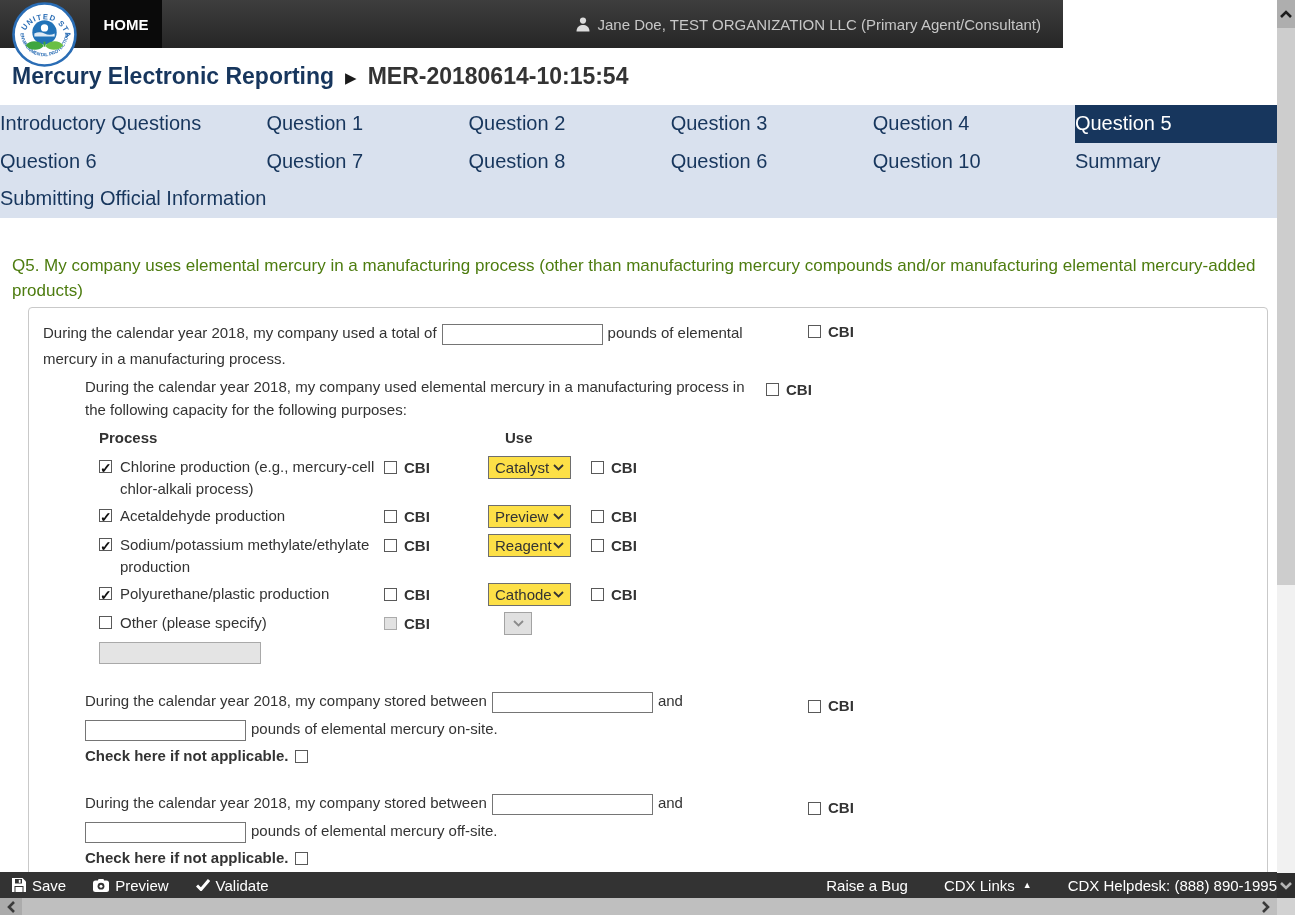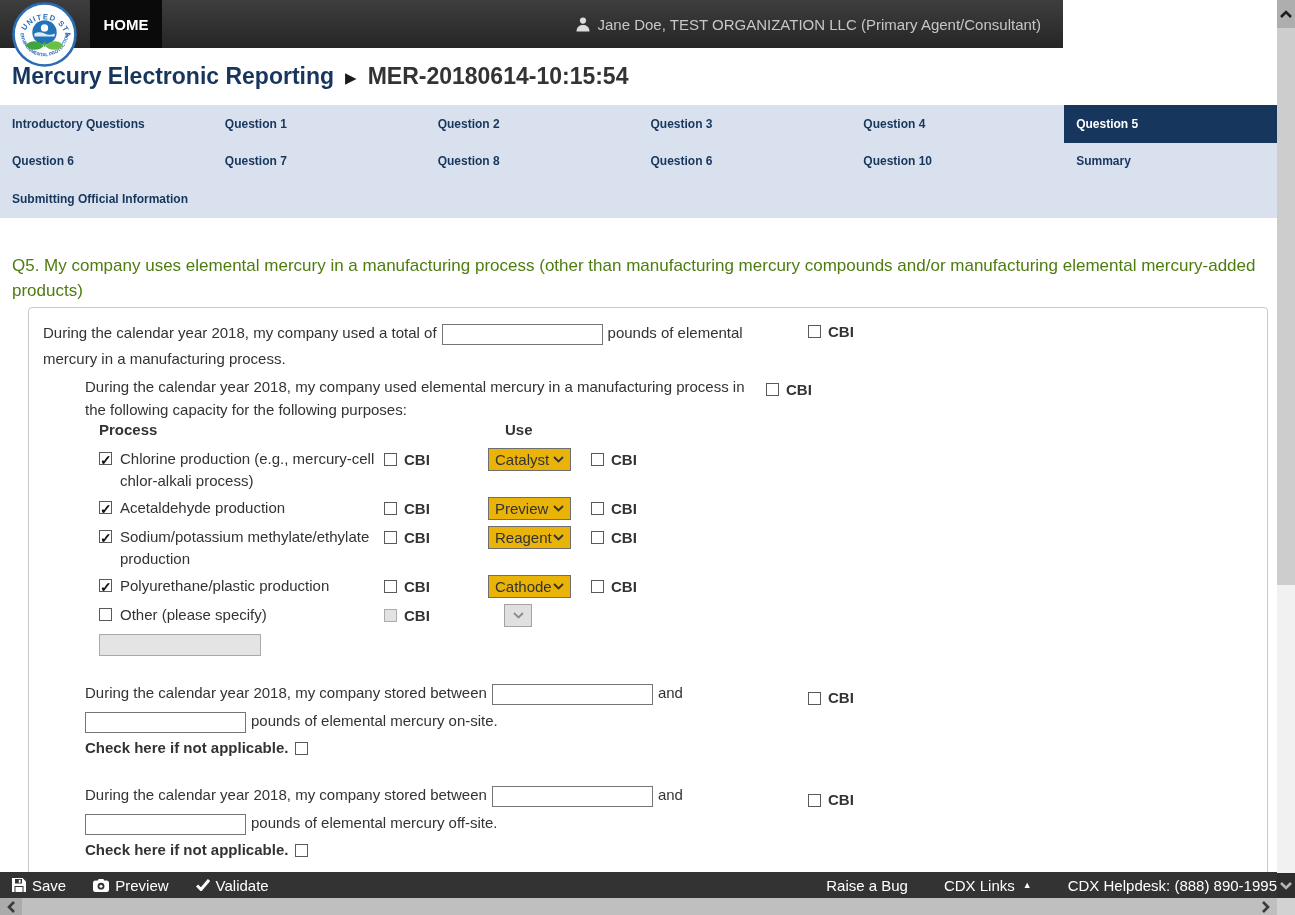--- a/index.html
+++ b/index.html
@@ -18,22 +18,22 @@
   
   .title-row { position:absolute; top:48px; left:0; width:1277px; height:57px; background:#fff;
                display:flex; align-items:center; gap:11px; padding-left:12px; }
   .app-title { color:#17365d; font-size:23px; font-weight:bold; }
   .crumb-arrow { color:#1a1a1a; font-size:15px; padding-top:2px; }
   .report-id { color:#333; font-size:23px; font-weight:bold; }
 
   
   .tabs { position:absolute; top:105px; left:0; width:1277px; height:113px; background:#d9e1ee;
           display:grid; grid-template-columns:repeat(6,1fr); grid-auto-rows:37.6px; }
-  .tab { display:flex; align-items:center; padding-left:12px; color:#17365d; font-weight:bold;
-         font-size:12px; white-space:nowrap; cursor:pointer; }
+  .tab { display:flex; align-items:center; color:#17365d; font-weight:normal;
+         font-size:20px; white-space:nowrap; cursor:pointer; }
   .tab.active { background:#17365d; color:#fff; }
 
   
   .q-heading { position:absolute; top:254px; left:12px; width:1256px; font-size:17px;
                color:#4d7c0f; line-height:1.45; font-weight:normal; }
 
   
   .form-box { position:absolute; top:307px; left:28px; width:1240px; height:760px;
               border:1px solid #c9c9c9; border-radius:4px; padding:12px 14px; font-size:15px; color:#333; }
   .frow { position:relative; }
@@ -45,30 +45,30 @@
   .cbi { display:flex; align-items:center; gap:7px; font-weight:bold; color:#333; }
   .cb { width:13px; height:13px; border:1px solid #595959; background:#fff; position:relative;
         flex:0 0 13px; cursor:pointer; }
   .cb .tick { display:none; position:absolute; left:0px; top:-4px; font-size:14px; font-weight:bold; color:#111; }
   .cb.checked .tick { display:block; }
   .cb.dis { background:#e2e2e2; border-color:#ababab; }
   .cbi-abs { position:absolute; top:3px; }
   .L765 { left:765px; } .L723 { left:723px; }
 
   
-  .ptable { margin-left:56px; width:720px; }
+  .ptable { margin-left:56px; margin-top:8px; width:720px; }
   .pt-head { position:relative; height:22px; font-weight:bold; }
   .use-head { position:absolute; left:406px; }
   .prow { position:relative; margin-top:5px; min-height:24px; }
   .plabel { display:flex; gap:8px; width:292px; line-height:22px; }
   .plabel .cb { margin-top:4px; }
   .cbi1 { position:absolute; left:285px; top:3px; }
   .cbi2 { position:absolute; left:492px; top:3px; }
   .sel { position:absolute; left:389px; top:0; width:83px; height:23px; border:1px solid #6e6e6e;
-         background:#eab308; display:flex; align-items:center; justify-content:space-between;
+         background:#fde047; display:flex; align-items:center; justify-content:space-between;
          padding:0 6px; font-size:15px; cursor:pointer; }
   .sel.mini { left:405px; width:28px; background:#e0e0e0; border-color:#a3a3a3; justify-content:center; cursor:default; }
   .dis-input { margin-top:6px; margin-left:0; width:162px; height:22px; background:#e4e4e4; border:1px solid #a9a9a9; }
 
   
   .stored { margin-left:42px; margin-top:23px; width:700px; line-height:28px; }
   .na-line { font-weight:bold; margin-top:3px; display:flex; align-items:center; gap:7px; line-height:20px; }
   .na-line .cb { margin-top:0; }
   .dist { margin-left:42px; margin-top:26px; width:712px; line-height:23px; }
 

